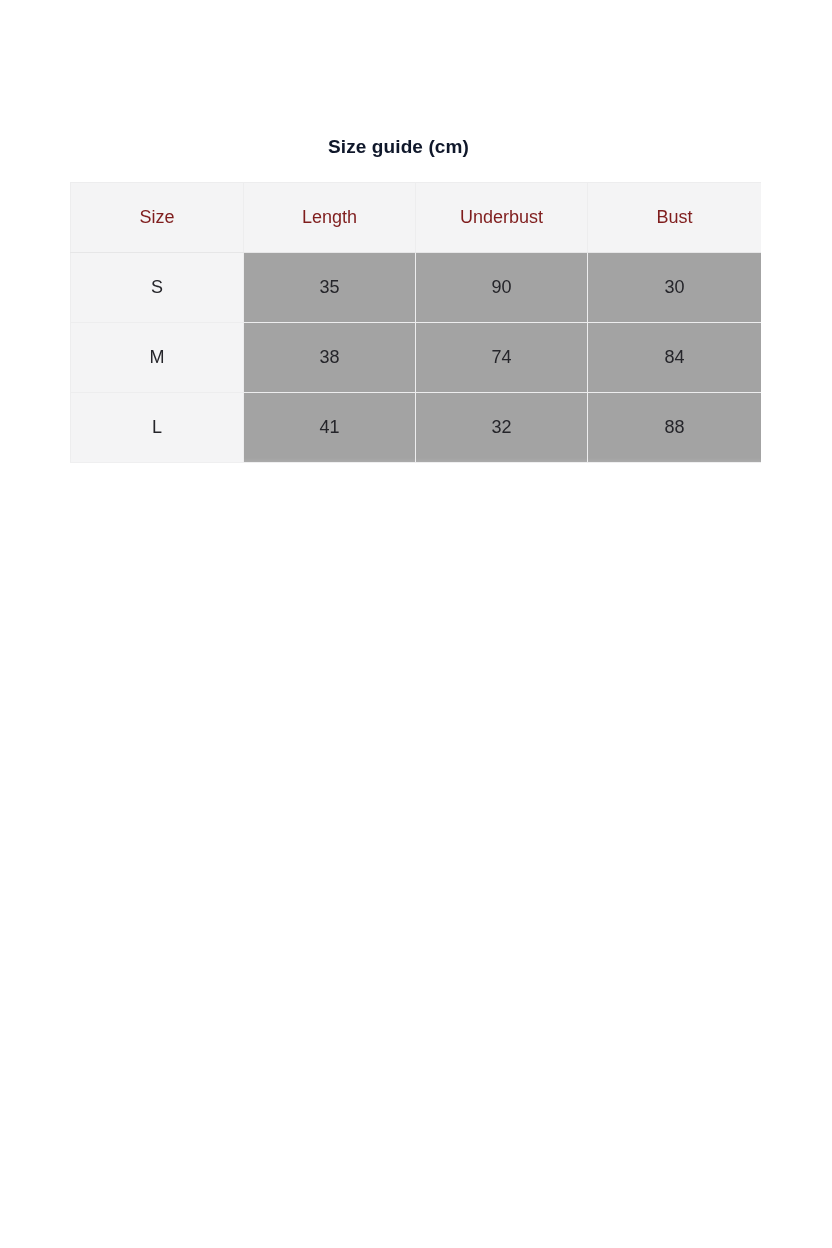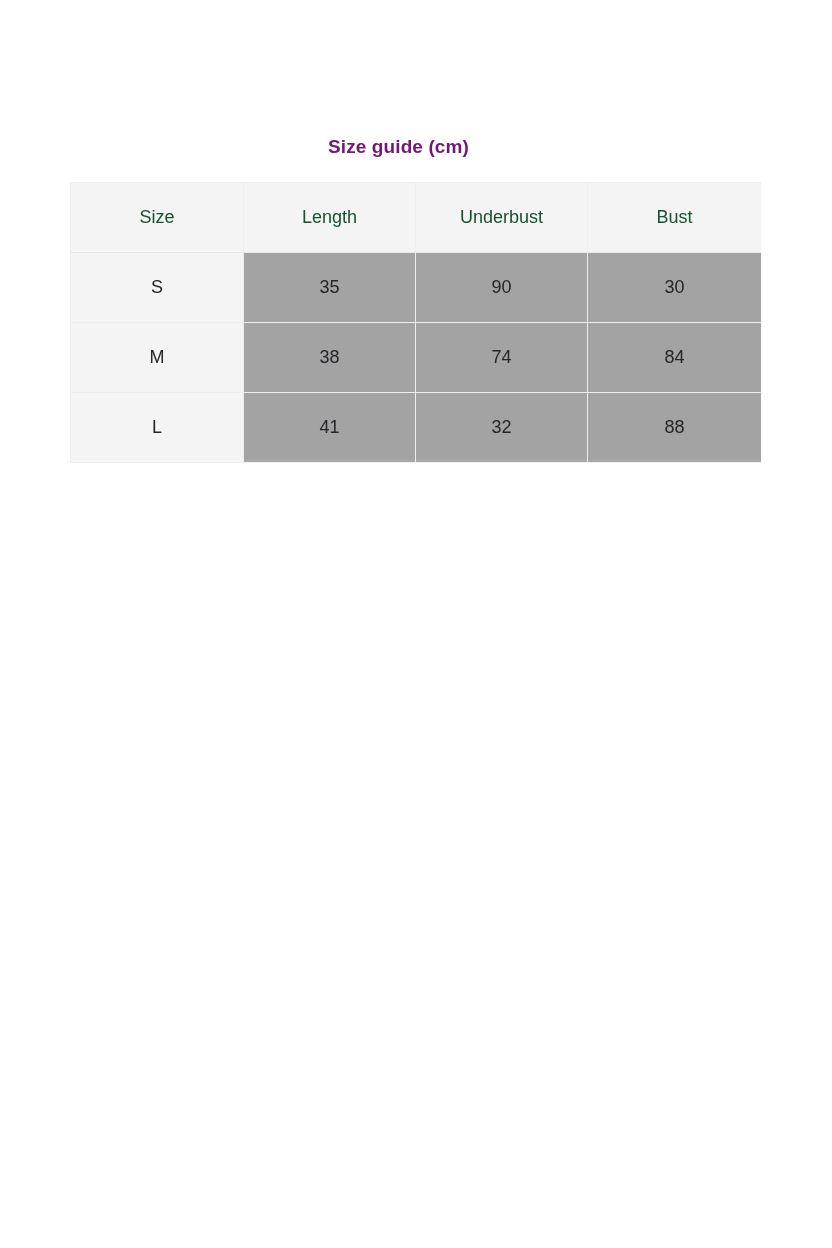--- a/index.html
+++ b/index.html
@@ -25,21 +25,21 @@
 
   
   .size-guide-title {
     position: absolute;
     left: 0;
     top: 134px;
     width: 797px;
     text-align: center;
     font-size: 19px;
     font-weight: bold;
-    color: #701a75;
+    color: #0f172a;
     letter-spacing: 0.1px;
     line-height: 26px;
   }
 
   
   .table-clip {
     position: absolute;
     left: 70px;
     top: 182px;
     width: 691px;
@@ -86,21 +86,21 @@
     font-size: 18px;
     color: #25252a;
     font-weight: normal;
     padding: 0 6px;
   }
 
   table.size-table thead th {
     background: #f4f4f5;
     border-bottom: 1px solid #e6e6e7;
     font-size: 18px;
-    color: #14532d;
+    color: #7f1d1d;
     margin-left: 32px;
   }
 
   table.size-table tbody td {
     background: #a3a3a3;
   }
 
   
   table.size-table thead th:first-child,
   table.size-table tbody td:first-child {

